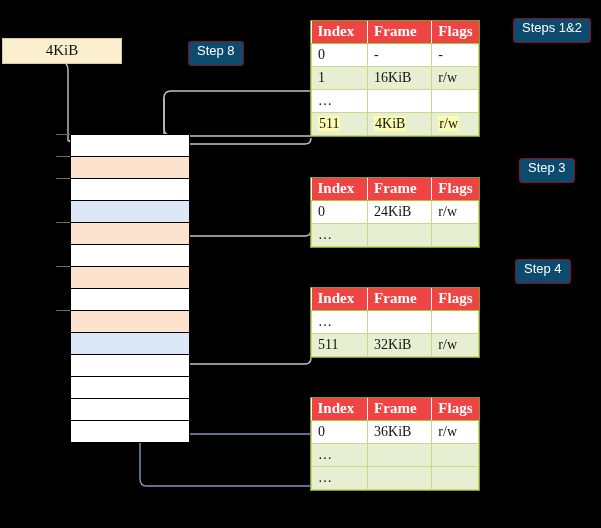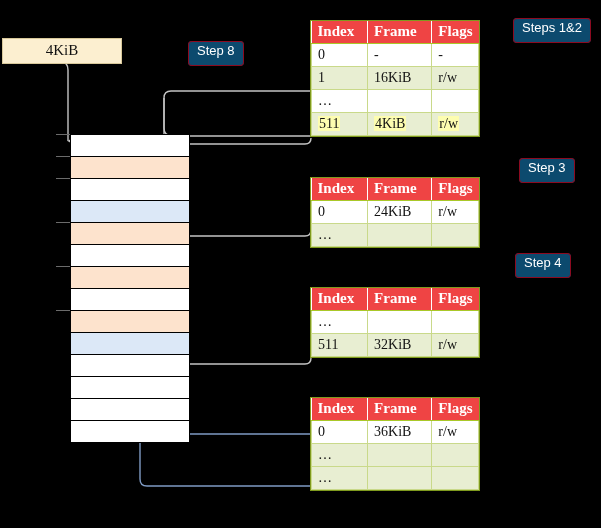--- a/index.html
+++ b/index.html
@@ -95,21 +95,21 @@
 
   <div class="badge" style="left:188px;top:41px;">
     <span>Step 8</span>
   </div>
   <div class="badge" style="left:513px;top:18px;">
     <span>Steps 1&amp;2</span>
   </div>
   <div class="badge" style="left:519px;top:158px;">
     <span>Step 3</span>
   </div>
-  <div class="badge" style="left:515px;top:253px;">
+  <div class="badge" style="left:515px;top:259px;">
     <span>Step 4</span>
   </div>
 
   <div class="memcol" id="memcol" style="left:70px;top:134px;width:120px;">
       <div class="memrow" style="top: 0px; width: 120px; height: 23px;"></div>
       <div class="tick" style="left: -14px; top: 0px; width: 14px;"></div>
       <div class="memrow orange" style="top: 22px; width: 120px; height: 23px;"></div>
       <div class="tick" style="left: -14px; top: 22px; width: 14px;"></div>
       <div class="memrow" style="top: 44px; width: 120px; height: 23px;"></div>
       <div class="tick" style="left: -14px; top: 44px; width: 14px;"></div>

